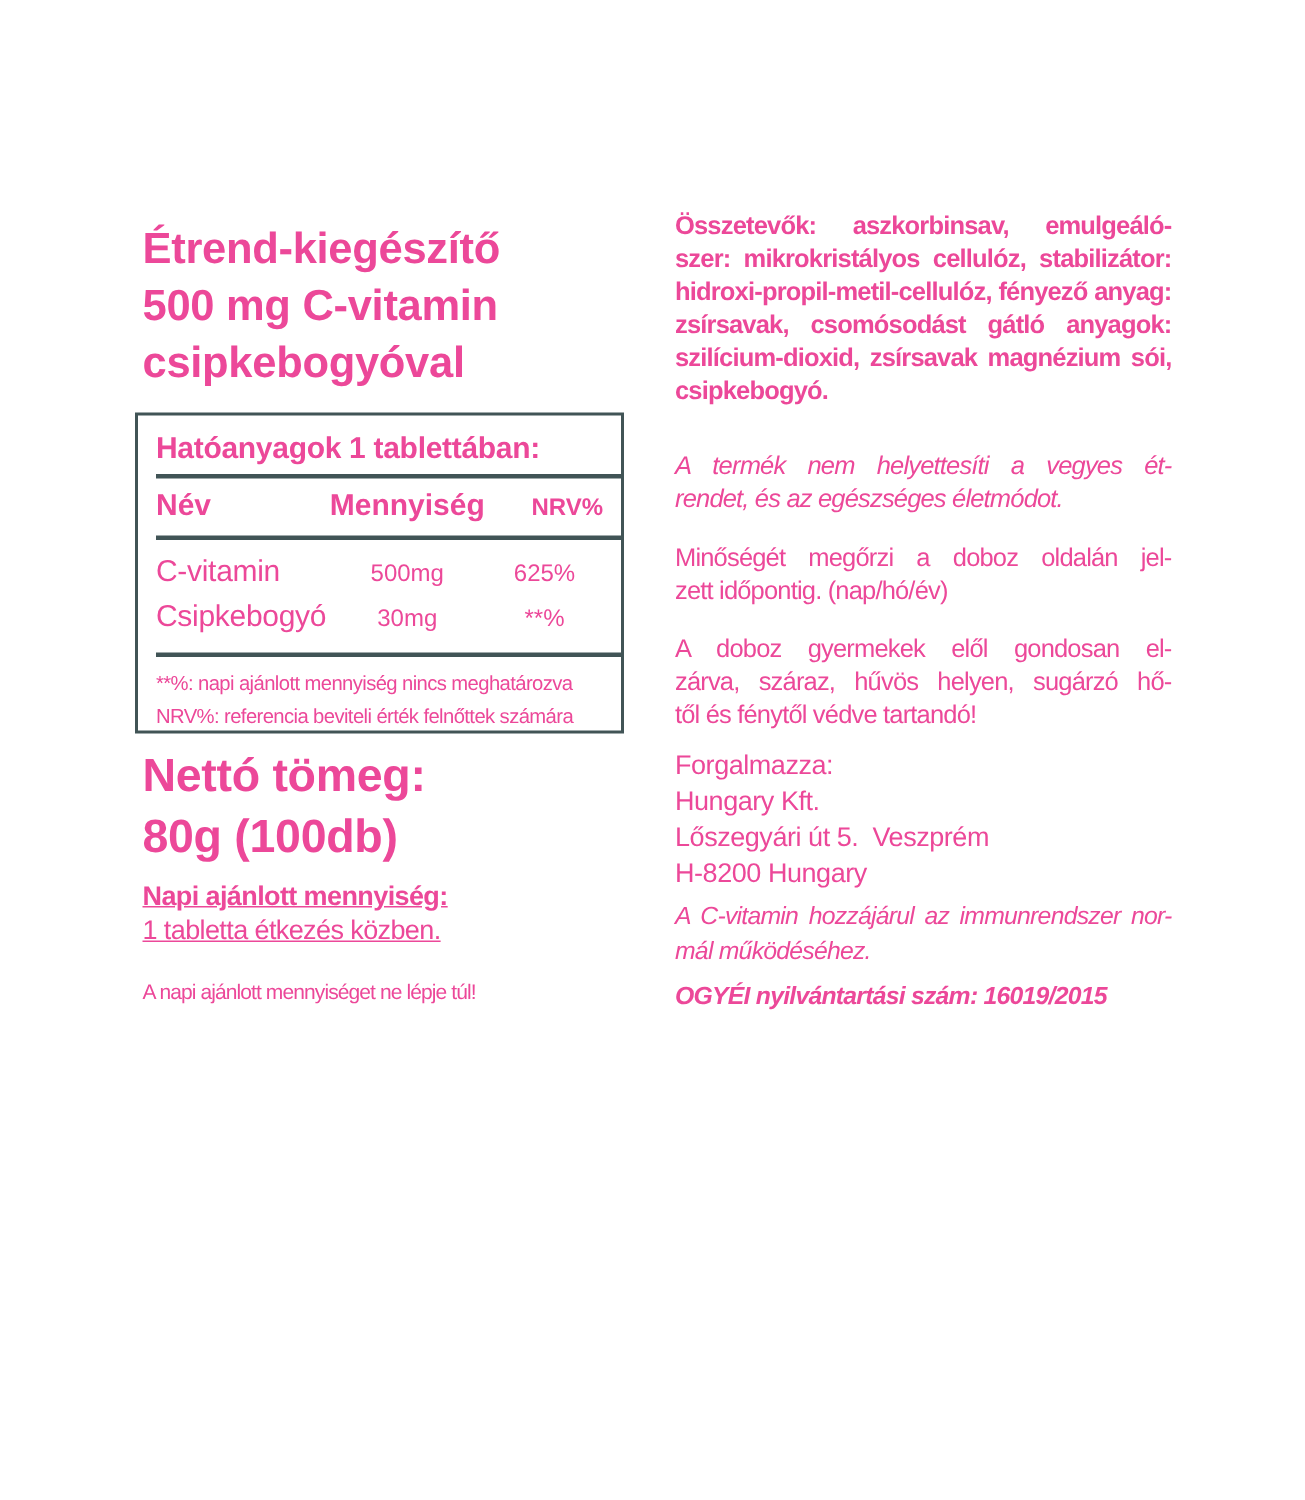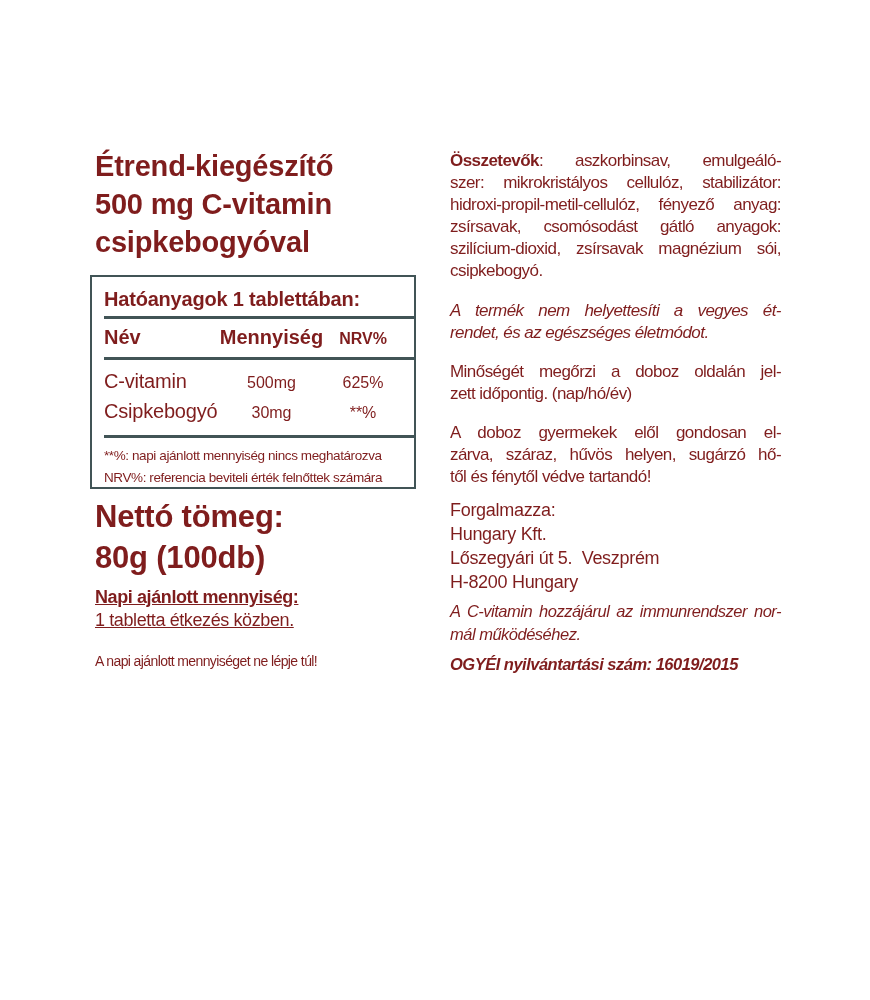--- a/index.html
+++ b/index.html
@@ -2,21 +2,21 @@
 <html><head>
 <meta charset="utf-8">
 <style>
   html, body { margin: 0; padding: 0; background: #ffffff; }
   .page {
     position: relative;
     width: 870px;
     height: 1000px;
     background: #ffffff;
     font-family: "Liberation Sans", sans-serif;
-    color: #7f1d1d;
+    color: #ec4899;
     overflow: hidden;
   }
 
   
   .title {
     position: absolute; left: 95px; top: 147px; width: 340px;
     font-size: 29px; font-weight: bold; line-height: 38px;
     letter-spacing: -0.2px;
   }
 
@@ -26,21 +26,21 @@
     padding: 0 12px;
   }
   .facts-heading { margin-top: 10px; font-size: 20px; font-weight: bold; line-height: 24px; letter-spacing: -0.2px; }
   .rule { height: 3px; background: #415456; margin-right: -12px; }
   .rule-1 { margin-top: 5px; }
   .rule-2 { margin-top: 6px; }
   .rule-3 { margin-top: 8px; }
   .cols { display: flex; align-items: baseline; margin-top: 6px; line-height: 24px; }
   .col-name { flex: 1; font-size: 20px; font-weight: bold; }
   .col-amount { width: 105px; text-align: center; font-size: 20px; font-weight: bold; white-space: nowrap; }
-  .col-nrv { width: 78px; text-align: center; font-size: 16px; font-weight: bold; }
+  .col-nrv { width: 78px; text-align: right; font-size: 16px; font-weight: bold; }
   .frow { display: flex; align-items: baseline; line-height: 28px; }
   .frow-1 { margin-top: 7px; }
   .frow .name { flex: 1; font-size: 20px; letter-spacing: -0.2px; }
   .frow .amount { width: 105px; text-align: center; font-size: 16px; }
   .frow .nrv { width: 78px; text-align: center; font-size: 16px; }
   .footnotes { margin-top: 7px; font-size: 13.5px; letter-spacing: -0.4px; line-height: 21.5px; white-space: nowrap; }
 
   .net-weight {
     position: absolute; left: 95px; top: 496px; width: 340px;
     font-size: 31px; font-weight: bold; line-height: 41px; letter-spacing: -0.2px;
@@ -50,21 +50,21 @@
     font-size: 18px; line-height: 23px; letter-spacing: -0.4px; text-decoration: underline;
   }
   .daily .head { font-weight: bold; }
   .warning {
     position: absolute; left: 95px; top: 650px; width: 340px;
     font-size: 14px; letter-spacing: -0.6px; line-height: 22px; white-space: nowrap;
   }
 
   
   .rcol-block { position: absolute; left: 450px; width: 331px; font-size: 17px; line-height: 22px; letter-spacing: -0.55px; }
-  .ingredients { top: 150px; }
+  .ingredients { top: 140px; font-weight: bold; }
   .diet-note { top: 300px; font-style: italic; }
   .storage-date { top: 361px; }
   .storage-warning { top: 422px; }
   .distributor { top: 498px; line-height: 24px; letter-spacing: -0.3px; font-size: 18px; }
   .distributor div { white-space: pre-wrap; }
   .health-claim { top: 600px; font-style: italic; font-size: 16.5px; letter-spacing: -0.5px; line-height: 23px; }
   .registration { position: absolute; left: 450px; top: 653px; width: 331px; font-style: italic; font-size: 16.5px; letter-spacing: -0.5px; line-height: 22px; white-space: nowrap; font-weight: bold; }
 
   .jl { text-align: justify; text-align-last: justify; }
 </style>

